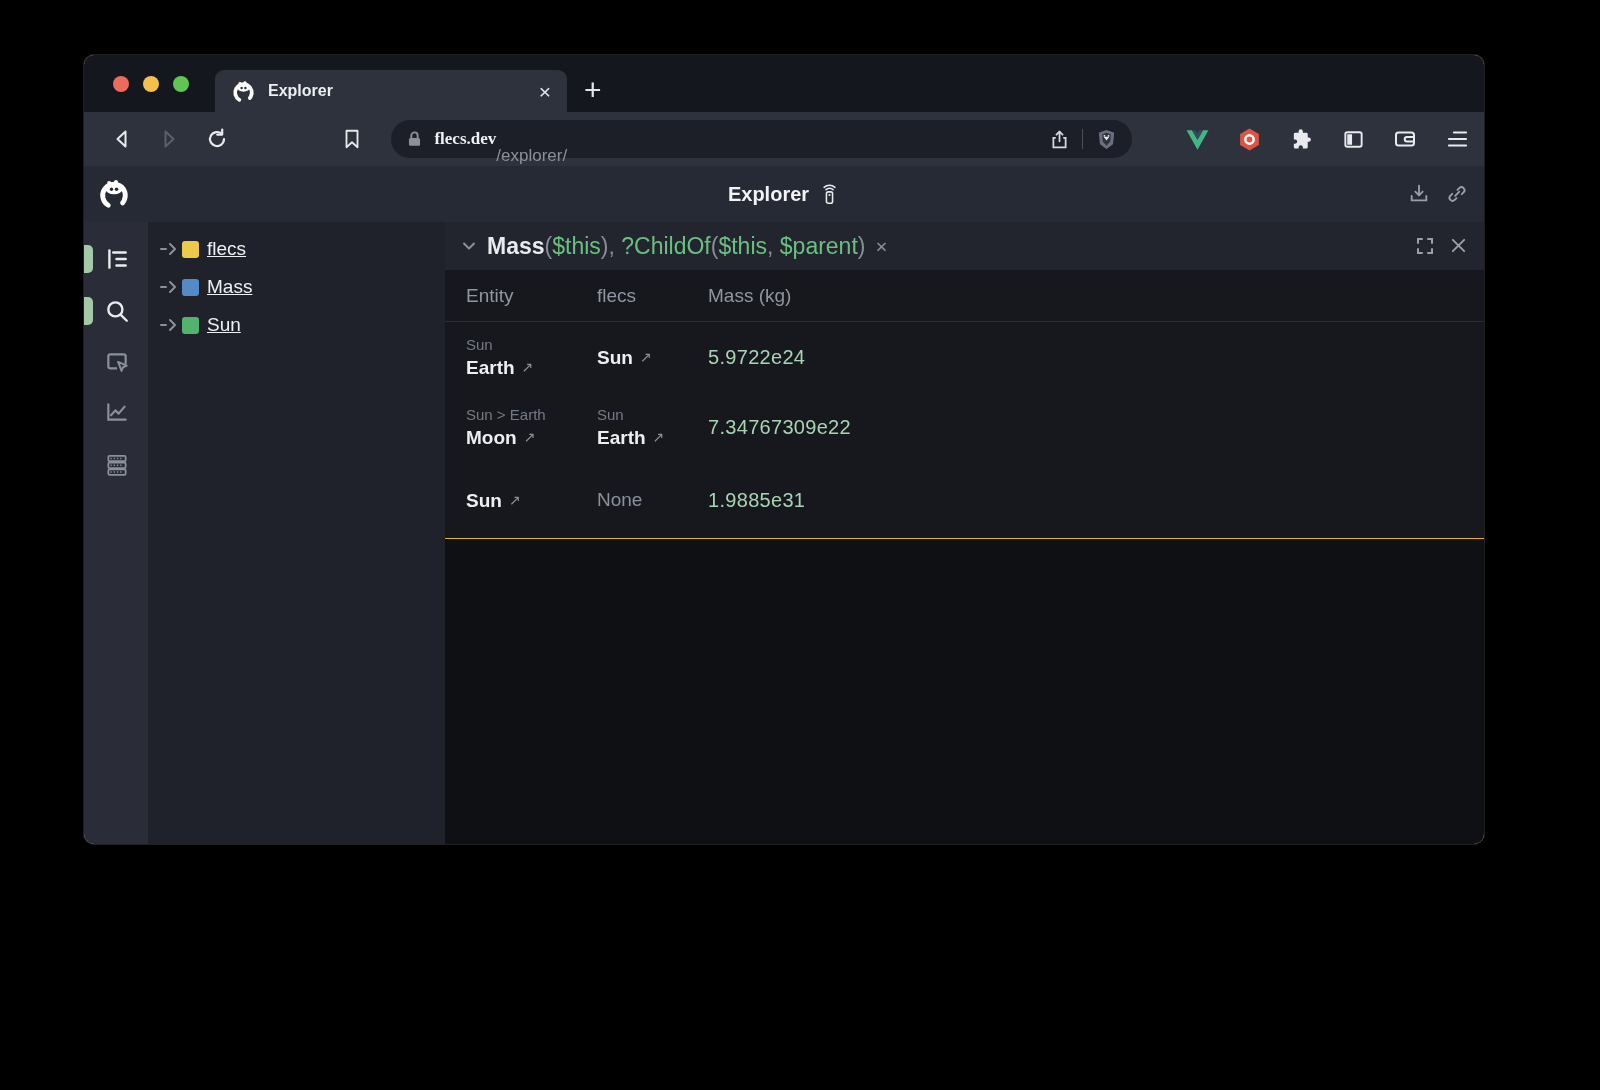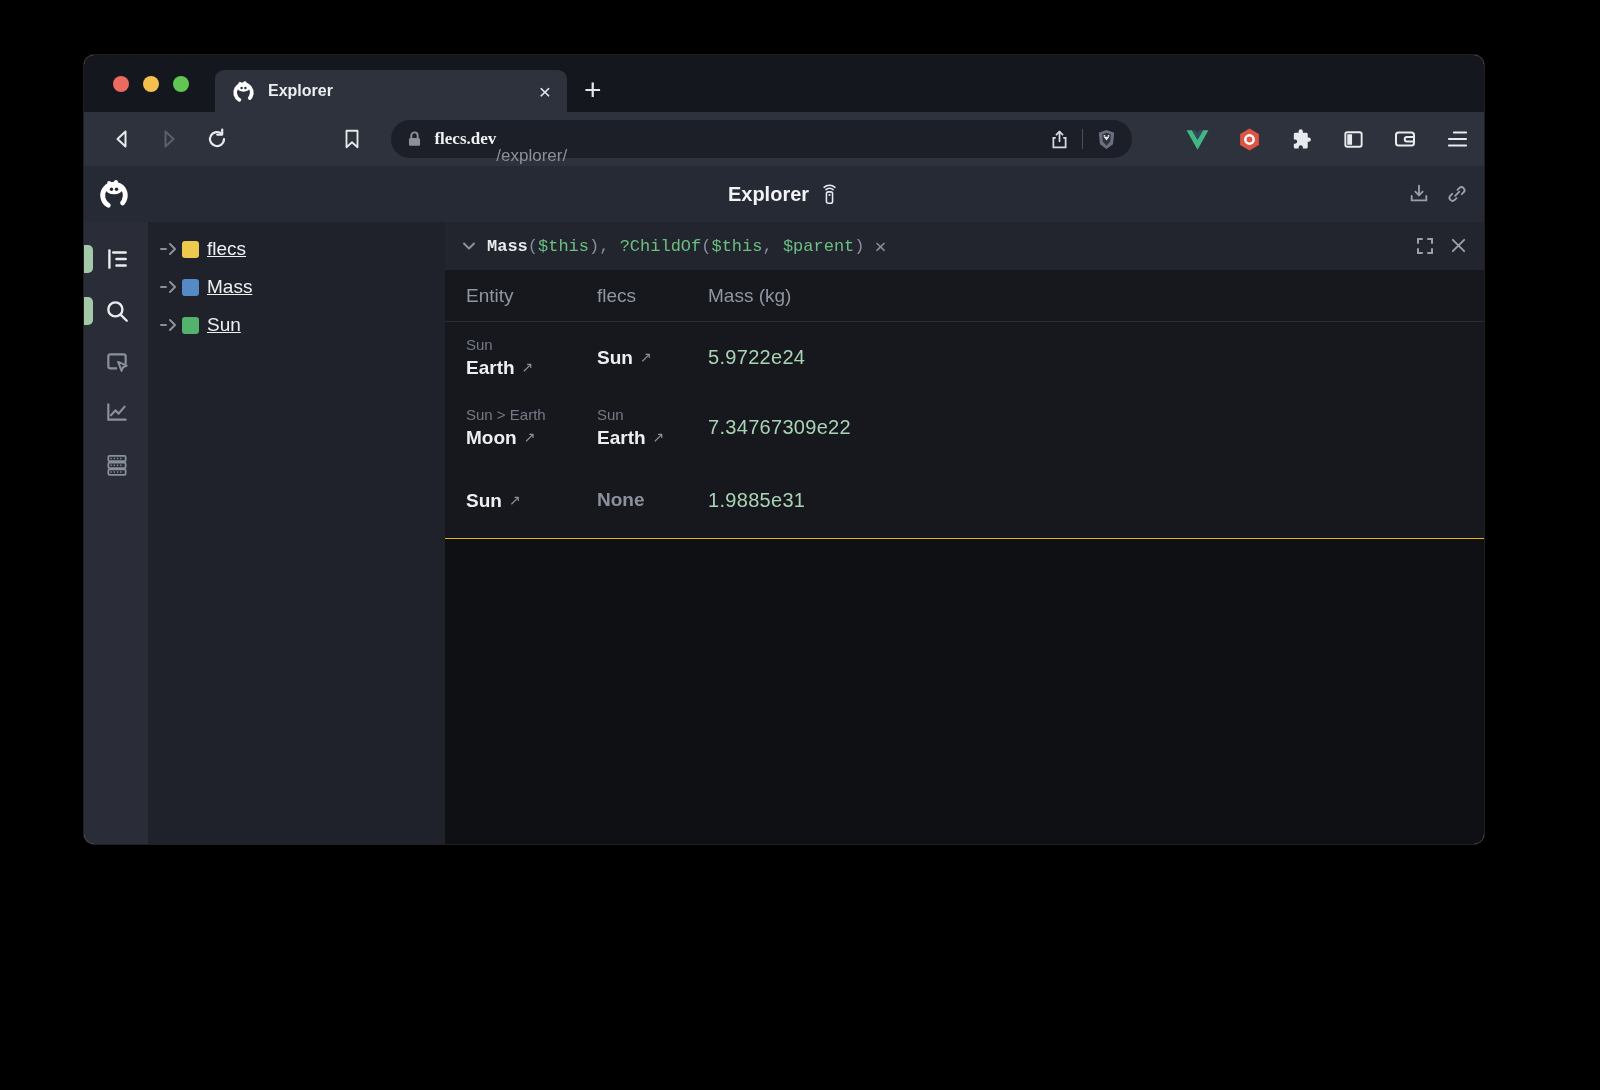--- a/index.html
+++ b/index.html
@@ -47,39 +47,39 @@
 
   .treepanel { width:297px; background:#1f222a; flex:0 0 auto; padding-top:8px; }
   .treerow { height:38px; display:flex; align-items:center; padding-left:12px; }
   .expander { color:#8b919c; width:18px; height:14px; margin-right:4px; }
   .sq { width:17px; height:17px; border-radius:3px; margin-right:8px; }
   .treelabel { color:#eef0f2; font-size:19px;text-decoration:underline; }
 
   .querypanel { flex:1; display:flex; flex-direction:column; background:#0e1014; }
   .querybar { height:48px; background:#22252e; display:flex; align-items:center; padding:0 16px; }
   .qchev { color:#8b919c; width:16px; height:16px; margin-right:10px; flex:0 0 auto; }
-  .qcode { font-family:Liberation Mono, monospace; font-size:17px; white-space:pre; }
+  .qcode { font-family:Liberation Sans, sans-serif; font-size:23px; white-space:pre; }
   .qw { color:#e9ebee; font-weight:700; }
   .qg { color:#6abf81; }
   .qp { color:#878d98; }
   .qclear { color:#878d98; font-size:20px; margin-left:10px; font-family:"DejaVu Sans Mono",monospace; }
   .qbar-spacer { flex:1; }
   .qicon { color:#9aa0ab; width:18px; height:18px; margin-left:16px; }
 
   .tablewrap { background:#16181e; border-bottom:1px solid #eab308; }
   .trow { display:grid; grid-template-columns:131px 111px 1fr; padding-left:21px; align-items:center; }
   .thead { height:52px; border-bottom:1px solid #2a2d36; }
   .thead .th { color:#9096a1; font-size:19px; }
   .r1,.r2 { height:70px; }
   .r3 { height:76px; }
   .cell { display:flex; flex-direction:column; justify-content:center; }
   .epath { color:#747a85; font-size:15px; line-height:21px; }
   .ename { color:#eceef0; font-size:19px; font-weight:700; line-height:25px; display:flex; align-items:center; }
   .nearrow { color:#8b919c; font-size:14px; margin-left:7px; font-weight:400; }
-  .none { color:#8b919c; font-size:19px;font-weight:bold; }
+  .none { color:#8b919c; font-size:19px; }
   .mass { color:#a9d4b4; font-size:20px; letter-spacing:.3px; }
   svg { display:block; }
 </style>
 </head>
 <body>
 
 <div class="window">
 
   <div class="tabbar">
     <span class="traffic t-red" style="background-color: rgb(237, 106, 94);"></span>

